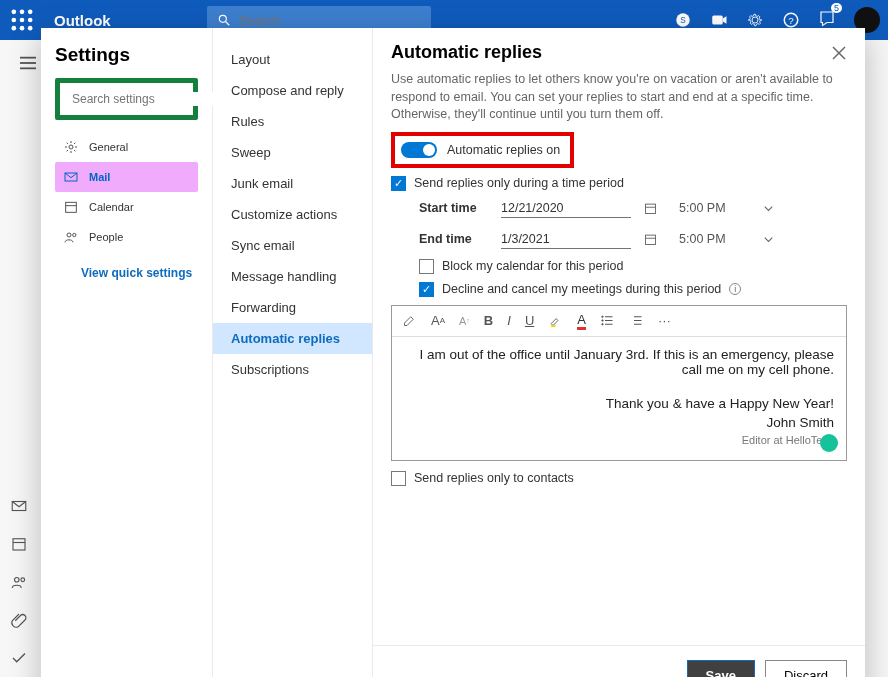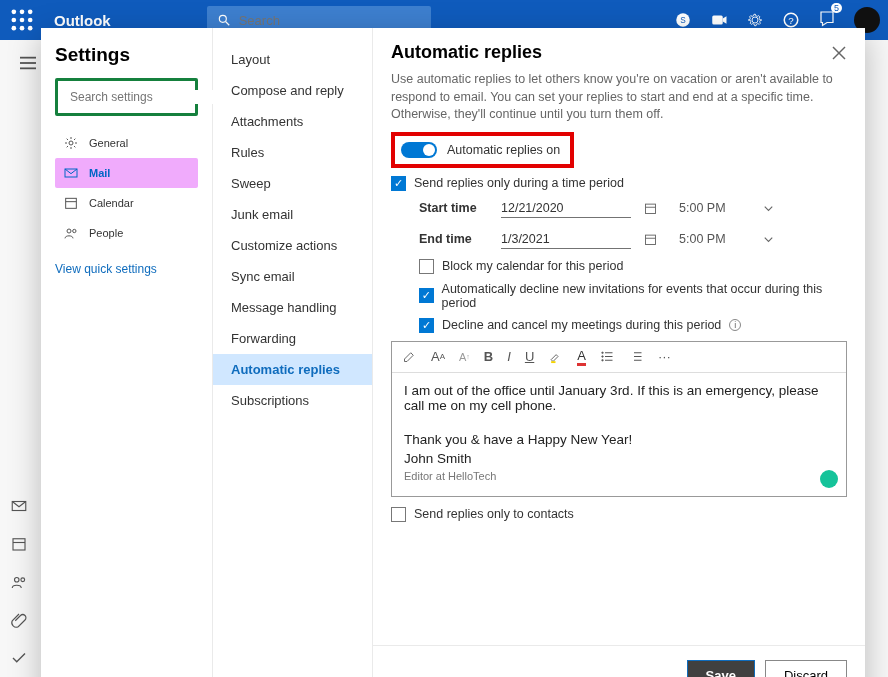--- a/index.html
+++ b/index.html
@@ -20,29 +20,29 @@
   
   .backdrop { position: absolute; top: 40px; left: 0; right: 0; bottom: 0; background: #f7f7f7; }
   .hamburger { position: absolute; top: 56px; left: 20px; fill: #555; }
   .rail { position: absolute; left: 10px; bottom: 10px; display: flex; flex-direction: column; gap: 20px; fill: #555; }
   .rail svg { width: 18px; height: 18px; }
 
   
   .modal { position: absolute; top: 28px; left: 41px; width: 824px; height: 676px; background: #fff; box-shadow: 0 8px 30px rgba(0,0,0,.25); display: flex; }
   .col1 { width: 172px; padding: 16px 14px; border-right: 1px solid #eaeaea; }
   .col1 h2 { font-size: 19px; font-weight: 600; margin-bottom: 12px; }
-  .settings-search { display: flex; align-items: center; border: 3px solid #15803d; border-radius: 2px; height: 28px; padding: 16px 6px; gap: 6px; }
+  .settings-search { display: flex; align-items: center; border: 5px solid #15803d; border-radius: 2px; height: 28px; padding: 16px 6px; gap: 6px; }
   .settings-search svg { width: 14px; height: 14px; fill: #0078d4; }
   .settings-search input { border: none; outline: none; font-size: 12px; flex: 1; }
   .navlist { margin-top: 12px; }
   .navitem { display: flex; align-items: center; gap: 10px; height: 30px; padding: 0 8px; font-size: 11px; color: #333; cursor: pointer; border-radius: 2px; }
   .navitem svg { width: 16px; height: 16px; fill: #555; stroke: #555; }
   .navitem.active { background: #f0abfc; color: #0066c5; font-weight: 600; }
   .navitem.active svg { fill: #0066c5; stroke: #0066c5; }
-  .quick-link { color: #0f6cbd; font-size: 12px; font-weight: 400; margin-top: 14px; cursor: pointer; }
+  .quick-link { color: #0f6cbd; font-size: 12px; font-weight: 700; margin-top: 14px; margin-left: 26px; cursor: pointer; }
 
   .col2 { width: 160px; padding: 16px 0; border-right: 1px solid #eaeaea; }
   .col2 .item { font-size: 13px; color: #333; padding: 8px 18px; cursor: pointer; }
   .col2 .item.active { background: #d0e7ff; color: #0f6cbd; font-weight: 600; }
 
   .col3 { flex: 1; position: relative; display: flex; flex-direction: column; }
   .panel-head { display: flex; align-items: center; padding: 14px 18px 8px; }
   .panel-head h3 { font-size: 18px; font-weight: 600; }
   .close { margin-left: auto; width: 16px; height: 16px; stroke: #666; cursor: pointer; }
   .panel-body { padding: 0 18px; font-size: 13px; color: #555; flex: 1; overflow: hidden; }
@@ -61,21 +61,21 @@
   .timegrid { margin: 8px 0 4px 28px; display: grid; grid-template-columns: 70px 130px 24px 70px 24px; row-gap: 12px; column-gap: 12px; align-items: center; font-size: 12.5px; }
   .timegrid .lab { font-weight: 600; color: #333; }
   .date-input { border: none; border-bottom: 1px solid #737373; padding: 2px 0; font-size: 12.5px; color: #333; }
   .cal-icon, .chev-icon { width: 15px; height: 15px; fill: #666; stroke: #666; cursor: pointer; }
   .subopts { margin: 10px 0 8px 28px; }
 
   .editor { border: 1px solid #999; margin-top: 6px; }
   .toolbar { display: flex; align-items: center; gap: 14px; padding: 6px 10px; border-bottom: 1px solid #ddd; font-size: 13px; color: #555; }
   .toolbar .tb { cursor: pointer; display: inline-flex; align-items: center; }
   .tb svg { width: 15px; height: 15px; fill: #555; stroke: #555; }
-  .editor-body { padding: 10px 12px; font-size: 13.5px; color: #222; position: relative; min-height: 120px; }
+  .editor-body { padding: 10px 12px; font-size: 13.5px; color: #222; position: relative; min-height: 120px; text-align: right; }
   .editor-body p { margin-bottom: 4px; }
   .editor-body .sig2 { font-size: 11px; color: #777; }
   .grammarly { position: absolute; right: 8px; bottom: 8px; width: 18px; height: 18px; background: #15c39a; border-radius: 50%; }
 
   .panel-foot { margin-top: auto; padding: 14px 18px; display: flex; justify-content: flex-end; gap: 10px; border-top: 1px solid #eaeaea; }
   .btn { height: 30px; padding: 0 18px; font-size: 13px; border: 1px solid #888; background: #fff; cursor: pointer; }
   .btn.primary { background: #404040; border-color: #0f6cbd; color: #fff; font-weight: 600; }
 
   .info-icon { width: 12px; height: 12px; border: 1px solid #888; border-radius: 50%; display: inline-flex; align-items: center; justify-content: center; font-size: 9px; color: #666; }
   .play { position: absolute; bottom: 6px; right: 120px; fill: #1aa0d8; transform: rotate(90deg); width: 12px; height: 12px; }
@@ -202,21 +202,20 @@
           </svg>
         <span>People</span>
       </div>
     </div>
     <div class="quick-link">View quick settings</div>
   </div>
 
   <div class="col2">
     <div class="item">Layout</div>
     <div class="item">Compose and reply</div>
-    <div class="item">Attachments</div>
     <div class="item">Rules</div>
     <div class="item">Sweep</div>
     <div class="item">Junk email</div>
     <div class="item">Customize actions</div>
     <div class="item">Sync email</div>
     <div class="item">Message handling</div>
     <div class="item">Forwarding</div>
     <div class="item active">Automatic replies</div>
     <div class="item">Subscriptions</div>
   </div>
@@ -263,24 +262,20 @@
         <span>5:00 PM</span>
         <svg class="chev-icon" viewBox="0 0 24 24">
             <path d="M6 9 L12 15 L18 9" fill="none" stroke-width="1.8"></path>
           </svg>
       </div>
 
       <div class="subopts">
         <div class="chkline">
           <span class="chk"></span>
           <span>Block my calendar for this period</span>
-        </div>
-        <div class="chkline">
-          <span class="chk checked"></span>
-          <span>Automatically decline new invitations for events that occur during this period</span>
         </div>
         <div class="chkline">
           <span class="chk checked"></span>
           <span>Decline and cancel my meetings during this period</span>
           <span class="info-icon">i</span>
         </div>
       </div>
 
       <div class="editor">
         <div class="toolbar">

